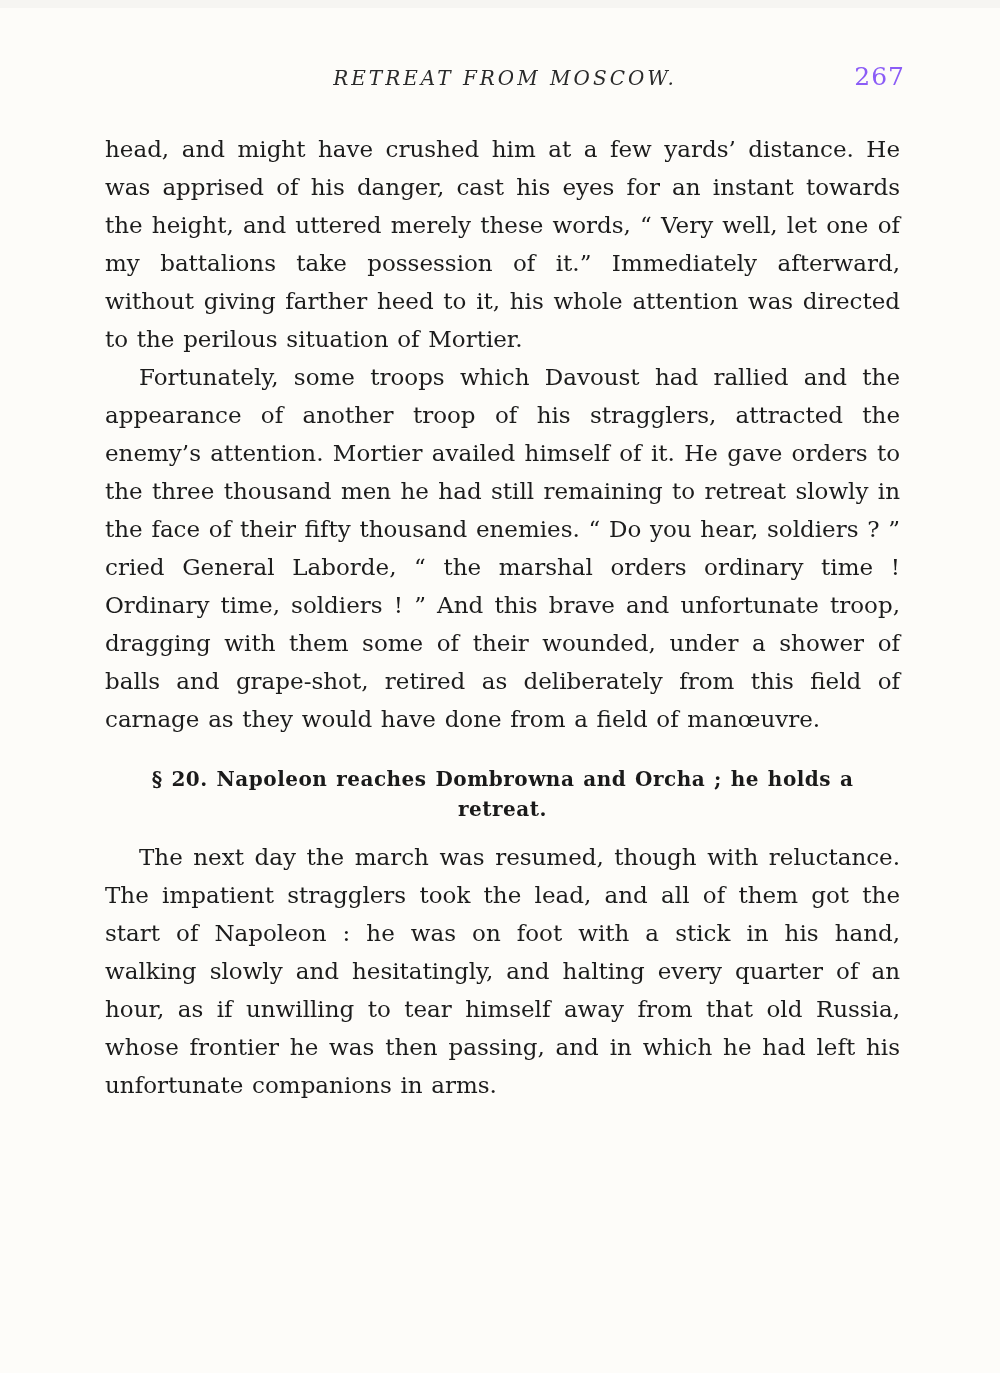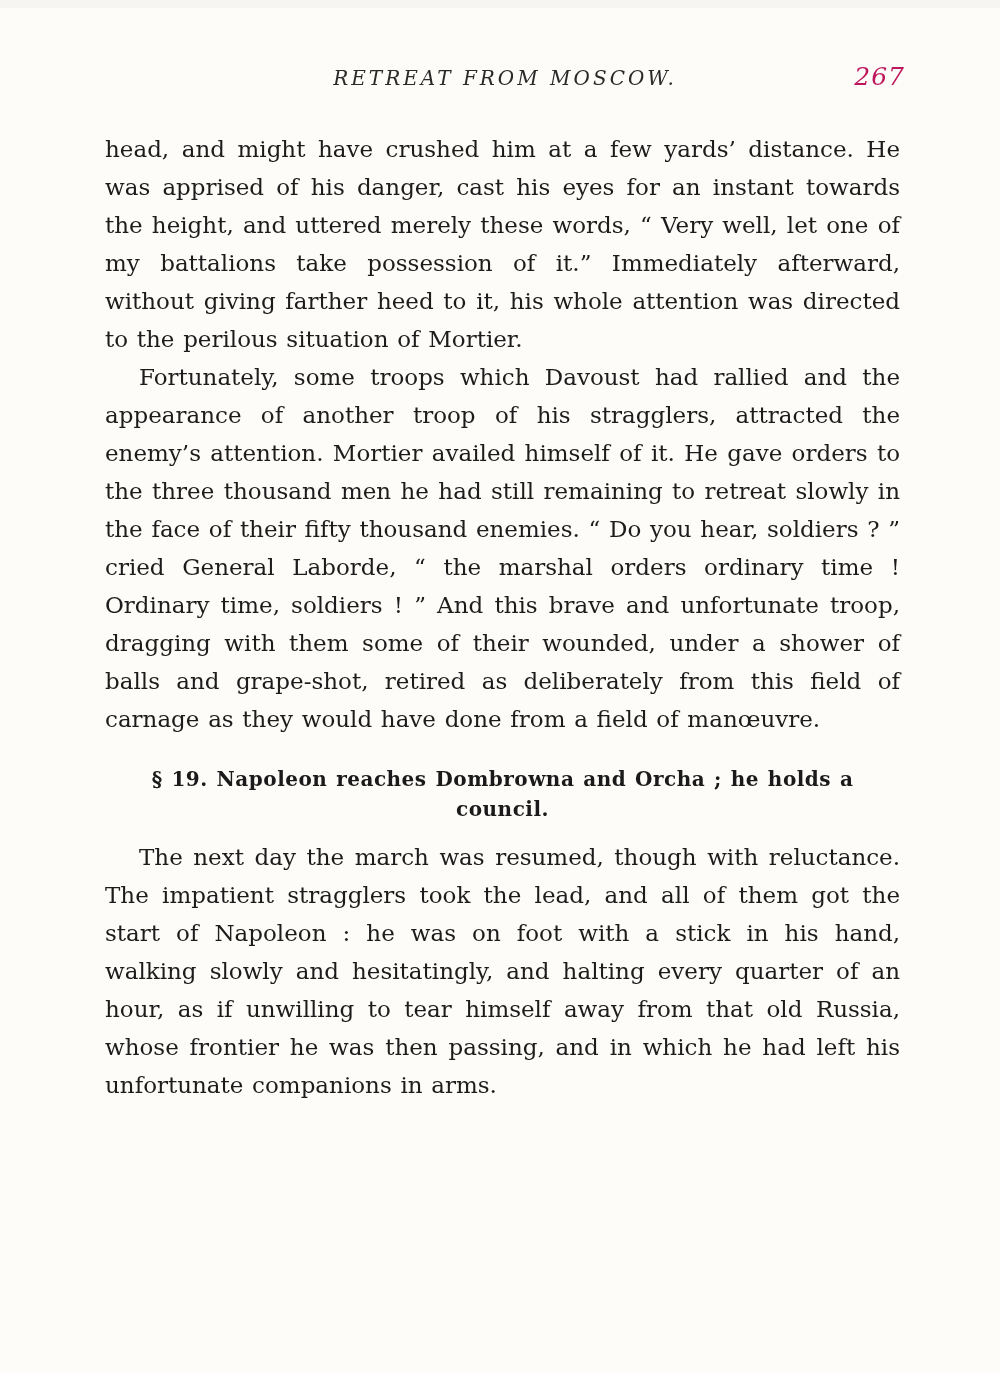--- a/index.html
+++ b/index.html
@@ -34,22 +34,21 @@
     font-size: 20px;
     letter-spacing: 3px;
     color: #2a2a2a;
   }
   .page-num {
     position: absolute;
     right: 0;
     top: -4px;
     font-size: 25px;
     letter-spacing: 1px;
-    color: #be185d;
-    font-style: italic;
+    color: #8b5cf6;
   }
   .text-block {
     position: absolute;
     top: 122px;
     left: 105px;
     width: 795px;
     font-size: 23px;
     line-height: 38px;
     text-align: justify;
     word-spacing: 0.06em;
@@ -81,22 +80,22 @@
     <span class="page-num">267</span>
   </header>
 
   <main class="text-block">
 
     <p class="para no-indent">head, and might have crushed him at a few yards’ distance. He was apprised of his danger, cast his eyes for an instant towards the height, and uttered merely these words, “ Very well, let one of my battalions take possession of it.”  Immediately afterward, without giving farther heed to it, his whole attention was directed to the perilous situation of Mortier.</p>
 
     <p class="para">Fortunately, some troops which Davoust had rallied and the appearance of another troop of his stragglers, attracted the enemy’s attention.  Mortier availed himself of it.  He gave orders to the three thousand men he had still remaining to retreat slowly in the face of their fifty thousand enemies.  “ Do you hear, soldiers ? ” cried General Laborde, “ the marshal orders ordinary time !  Ordinary time, soldiers ! ”  And this brave and unfortunate troop, dragging with them some of their wounded, under a shower of balls and grape-shot, retired as deliberately from this field of carnage as they would have done from a field of manœuvre.</p>
 
     <h2 class="section-heading">
-      <span>§ 19. Napoleon reaches Dombrowna and Orcha ; he holds a</span><br>
-      <span>council.</span>
+      <span>§ 20. Napoleon reaches Dombrowna and Orcha ; he holds a</span><br>
+      <span>retreat.</span>
     </h2>
 
 
     <p class="para">The next day the march was resumed, though with reluctance.  The impatient stragglers took the lead, and all of them got the start of Napoleon : he was on foot with a stick in his hand, walking slowly and hesitatingly, and halting every quarter of an hour, as if unwilling to tear himself away from that old Russia, whose frontier he was then passing, and in which he had left his unfortunate companions in arms.</p>
 
   </main>
 
 </div>
 
 </body></html>

